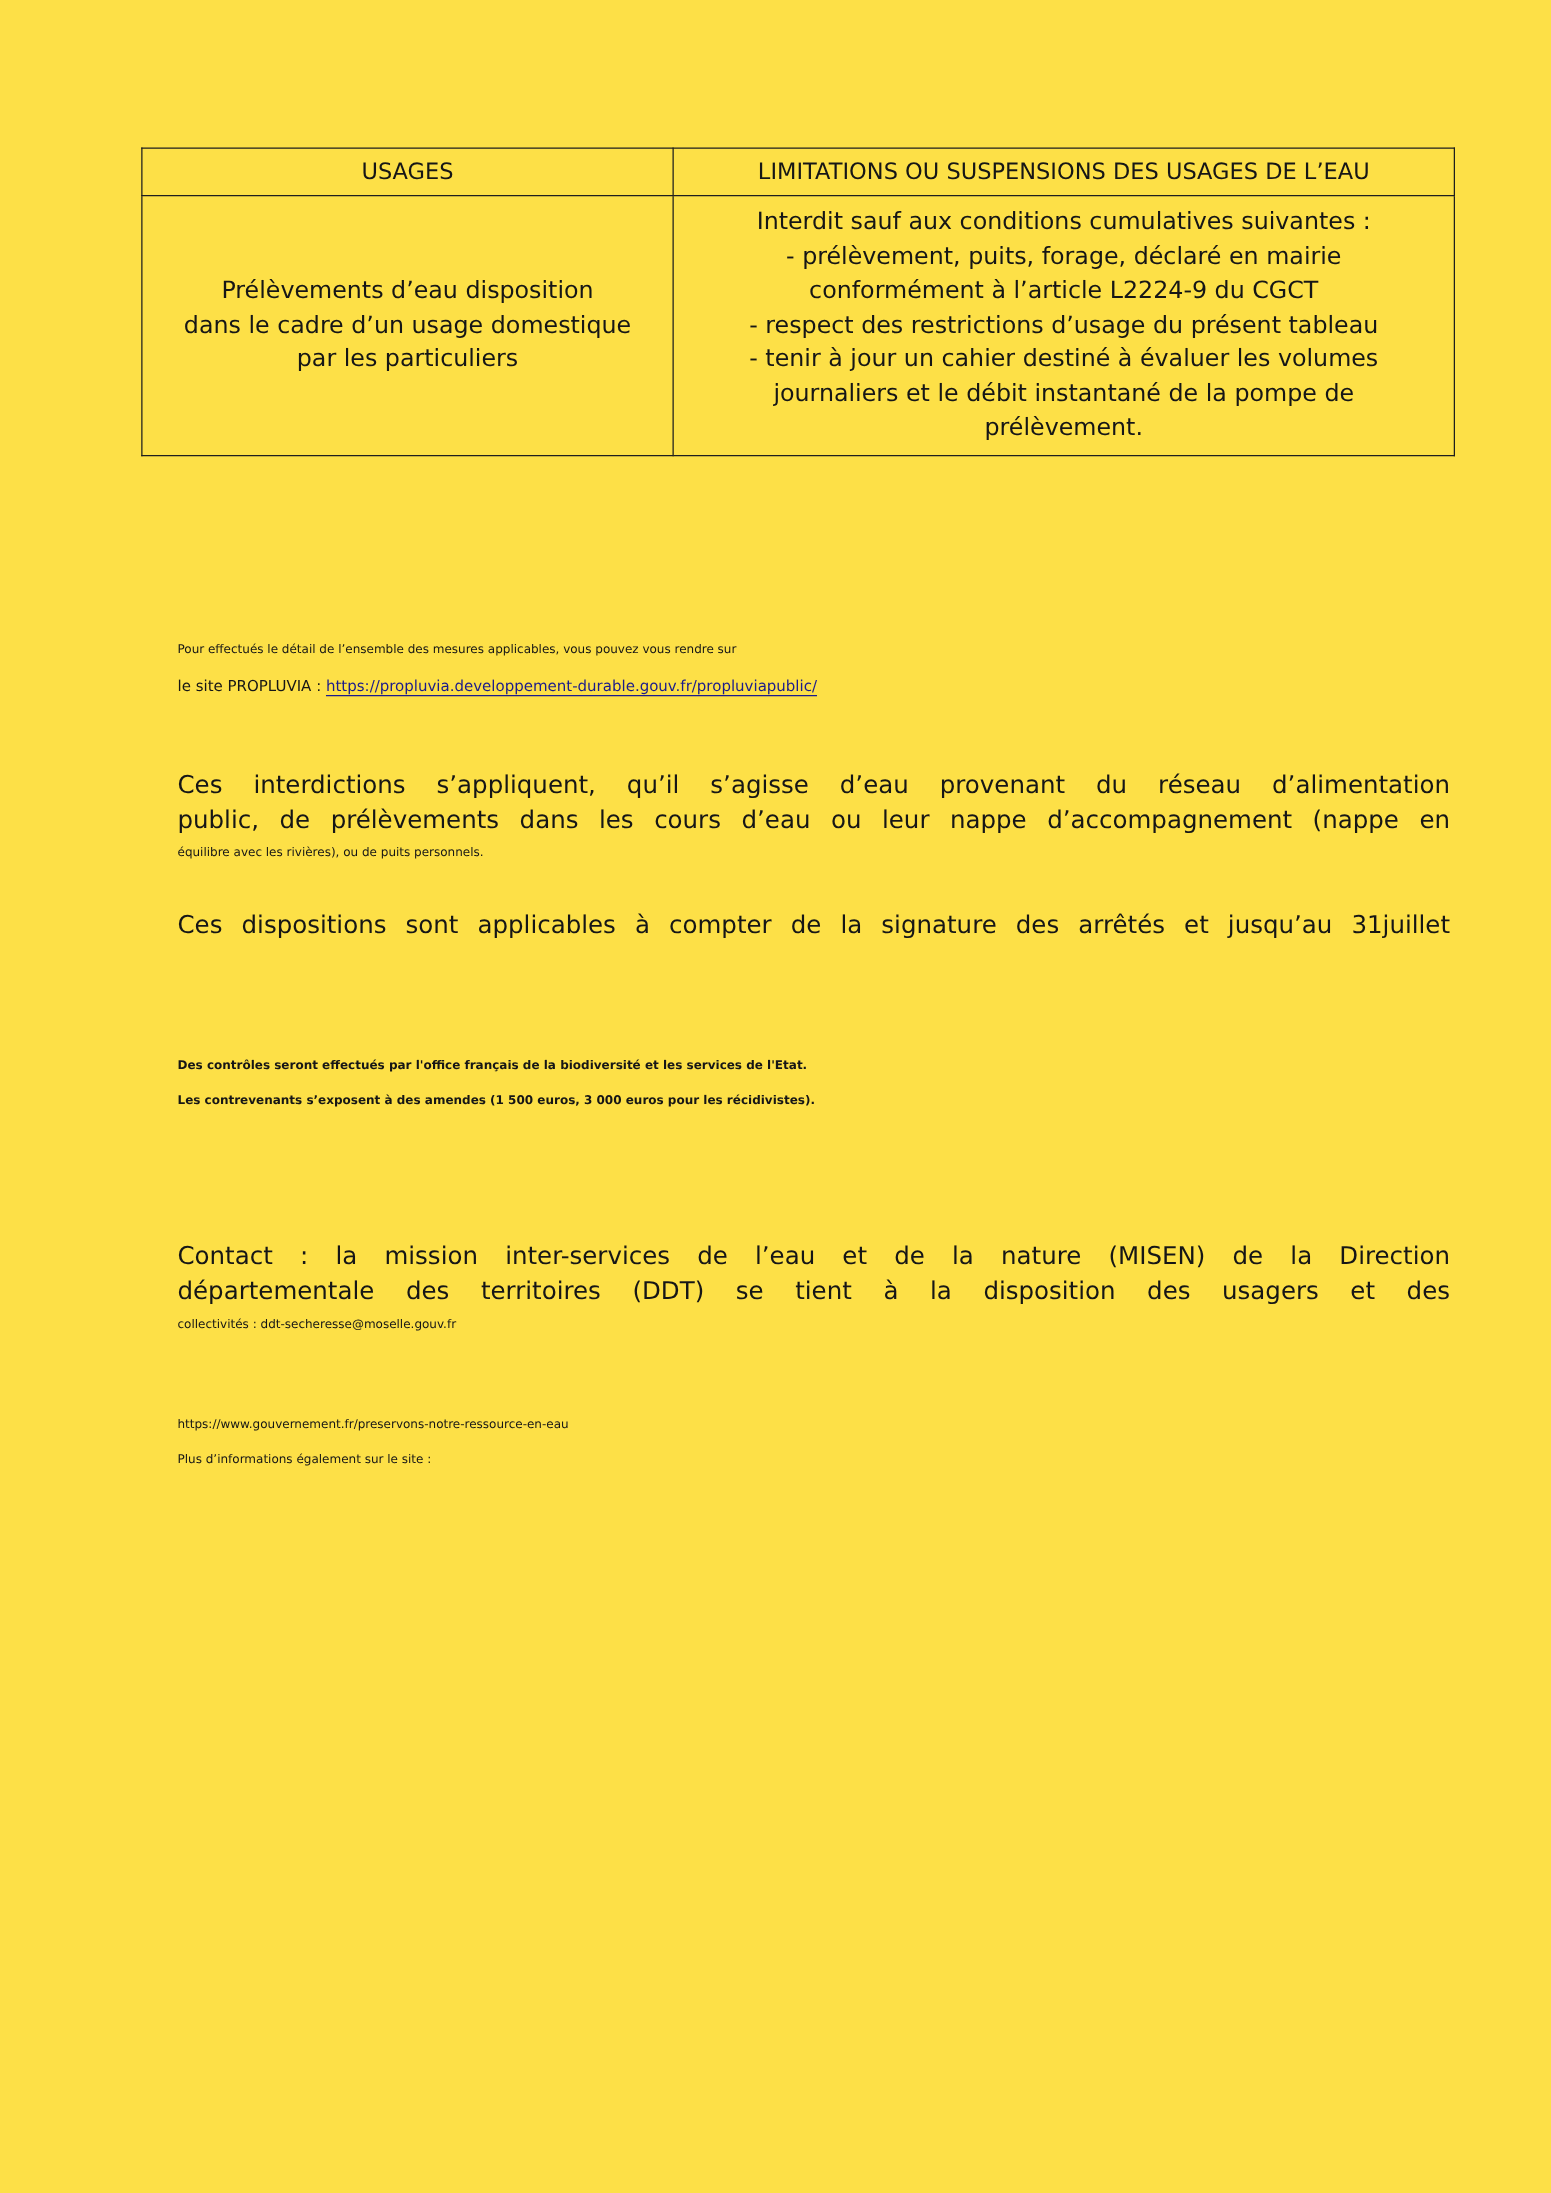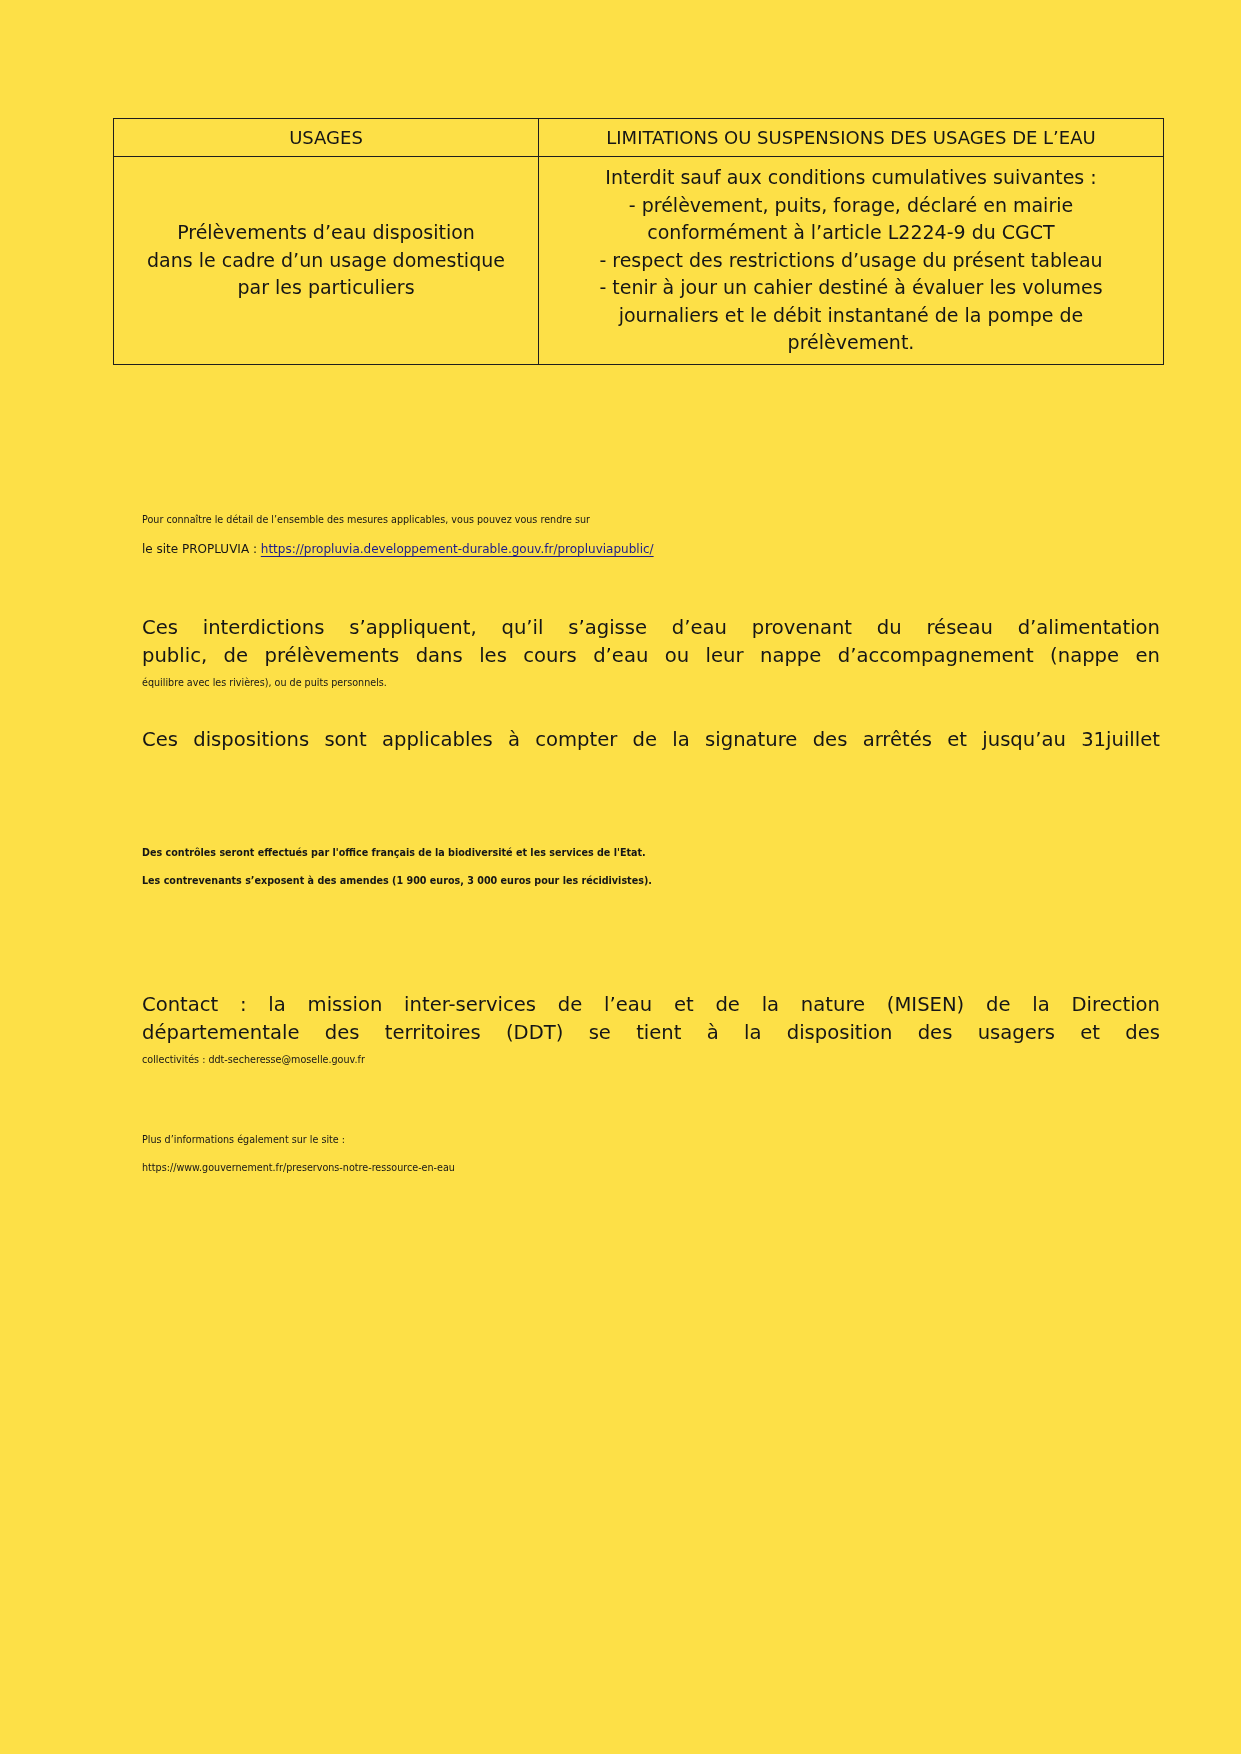--- a/index.html
+++ b/index.html
@@ -116,43 +116,43 @@
         <span class="cell-line">- respect des restrictions d’usage du présent tableau</span>
         <span class="cell-line">- tenir à jour un cahier destiné à évaluer les volumes</span>
         <span class="cell-line">journaliers et le débit instantané de la pompe de</span>
         <span class="cell-line">prélèvement.</span>
       </td>
     </tr>
   </tbody>
     </table>
 
   <div class="para" id="p-propluvia">
-    <span class="ln" style="font-size: 9.6px;">Pour connaître le détail de l’ensemble des mesures applicables, vous pouvez vous rendre sur</span>
+    <span class="ln" style="font-size: 9.6px;">Pour effectués le détail de l’ensemble des mesures applicables, vous pouvez vous rendre sur</span>
     <span class="ln link-line" style="font-size: 12px;"><span>le site PROPLUVIA : </span><a class="link" style="color: rgb(27, 27, 140);">https://propluvia.developpement-durable.gouv.fr/propluviapublic/</a></span>
   </div>
 
   <div class="para justified" id="p-interdictions">
     <span class="ln j">Ces interdictions s’appliquent, qu’il s’agisse d’eau provenant du réseau d’alimentation</span>
     <span class="ln j">public, de prélèvements dans les cours d’eau ou leur nappe d’accompagnement (nappe en</span>
     <span class="ln" style="font-size: 9.6px;">équilibre avec les rivières), ou de puits personnels.</span>
   </div>
 
   <div class="para justified" id="p-dispositions">
     <span class="ln j">Ces dispositions sont applicables à compter de la signature des arrêtés et jusqu’au 31juillet</span>
   </div>
 
   <div class="para" id="p-controles">
     <span class="ln" style="font-size: 9.6px;">Des contrôles seront effectués par l'office français de la biodiversité et les services de l'Etat.</span>
-    <span class="ln" style="font-size: 9.6px;">Les contrevenants s’exposent à des amendes (1 900 euros, 3 000 euros pour les récidivistes).</span>
+    <span class="ln" style="font-size: 9.6px;">Les contrevenants s’exposent à des amendes (1 500 euros, 3 000 euros pour les récidivistes).</span>
   </div>
 
   <div class="para justified" id="p-contact">
     <span class="ln j">Contact : la mission inter-services de l’eau et de la nature (MISEN) de la Direction</span>
     <span class="ln j">départementale des territoires (DDT) se tient à la disposition des usagers et des</span>
     <span class="ln" style="font-size: 9.6px;">collectivités : ddt-secheresse@moselle.gouv.fr</span>
   </div>
 
   <div class="para" id="p-plus">
+    <span class="ln" style="font-size: 9.6px;">https://www.gouvernement.fr/preservons-notre-ressource-en-eau</span>
     <span class="ln" style="font-size: 9.6px;">Plus d’informations également sur le site :</span>
-    <span class="ln" style="font-size: 9.6px;">https://www.gouvernement.fr/preservons-notre-ressource-en-eau</span>
   </div>
 
 </div>
 
 </body></html>

